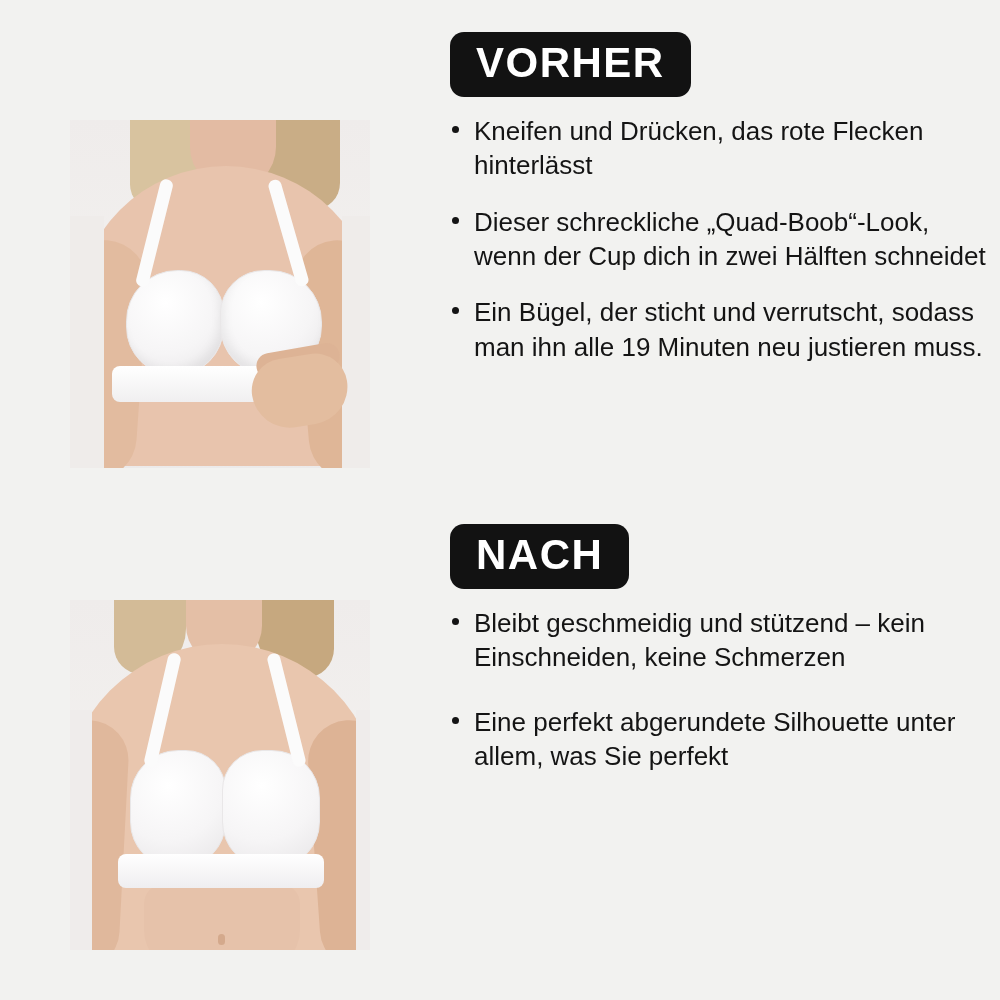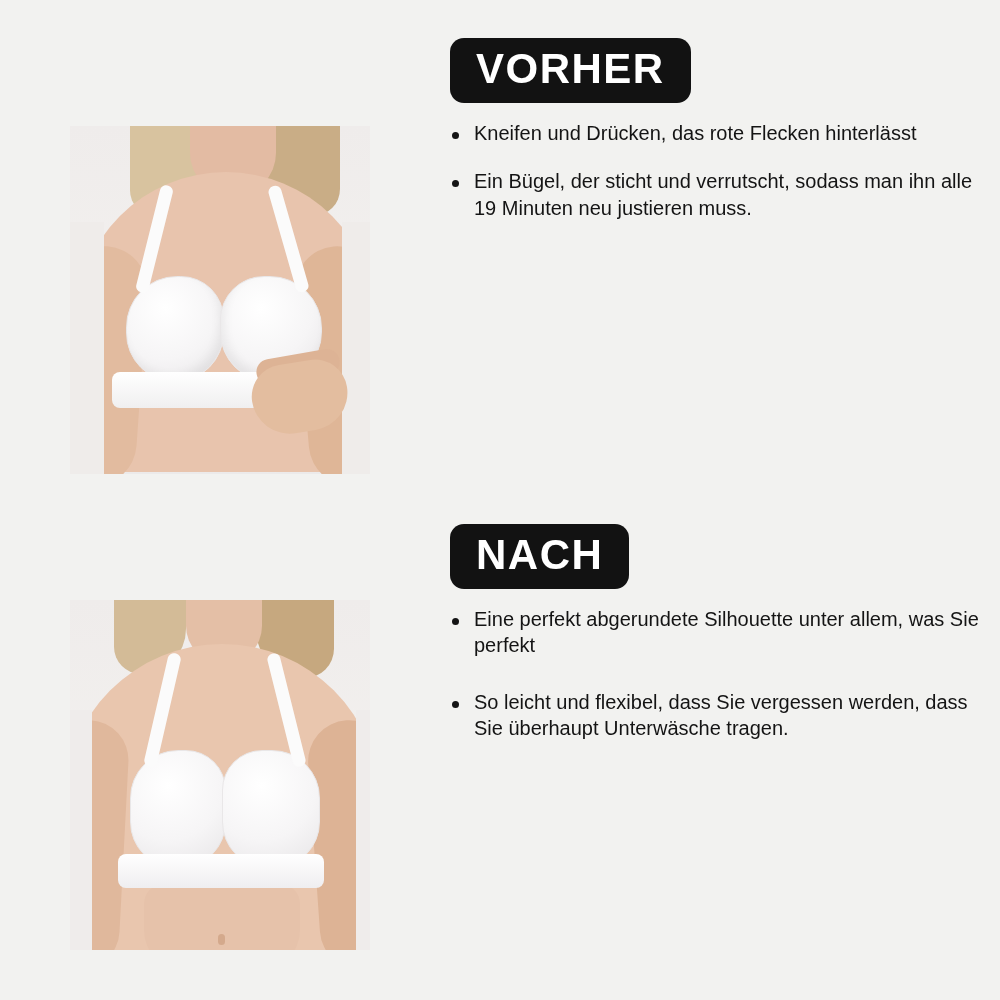--- a/index.html
+++ b/index.html
@@ -21,21 +21,21 @@
   }
 
   
   .section {
     position: absolute;
     left: 0;
     width: 1000px;
     display: flex;
     flex-direction: row;
   }
-  .section-before { top: 8px; height: 500px; }
+  .section-before { top: 2px; height: 500px; }
   .section-after  { top: 500px; height: 500px; }
 
   .media-col {
     width: 440px;
     display: flex;
     align-items: flex-start;
     justify-content: center;
   }
   .text-col {
     width: 560px;
@@ -253,21 +253,21 @@
     left: 0;
     width: 552px;
   }
   ul.bullets-before { top: 112px; }
   ul.bullets-after  { top: 106px; }
 
   ul.bullets li {
     position: relative;
     padding-left: 34px;
     margin-bottom: 22px;
-    font-size: 20px;
+    font-size: 26px;
     line-height: 1.32;
     color: #141414;
   }
   ul.bullets-after li { margin-bottom: 30px; }
 
   ul.bullets li .dot {
     position: absolute;
     left: 12px;
     top: 12px;
     width: 7px;
@@ -309,20 +309,24 @@
       <div class="badge-wrap badge-wrap-before">
         <span class="badge">VORHER</span>
       </div>
       <ul class="bullets bullets-before">
         <li>
           <span class="dot"></span>
           <span>Kneifen und Drücken, das rote Flecken hinterlässt</span>
         </li>
         <li>
           <span class="dot"></span>
+          <span>Dieser schreckliche „Quad-Boob“-Look, wenn der Cup dich in zwei Hälften schneidet</span>
+        </li>
+        <li>
+          <span class="dot"></span>
           <span>Ein Bügel, der sticht und verrutscht, sodass man ihn alle 19 Minuten neu justieren muss.</span>
         </li>
       </ul>
     </div>
   </div>
 
   <div class="section section-after">
 
     <div class="media-col">
       <div class="photo photo-after">
@@ -346,23 +350,23 @@
       </div>
     </div>
 
     <div class="text-col">
       <div class="badge-wrap badge-wrap-after">
         <span class="badge">NACH</span>
       </div>
       <ul class="bullets bullets-after">
         <li>
           <span class="dot"></span>
+          <span>Bleibt geschmeidig und stützend – kein Einschneiden, keine Schmerzen</span>
+        </li>
+        <li>
+          <span class="dot"></span>
           <span>Eine perfekt abgerundete Silhouette unter allem, was Sie perfekt</span>
-        </li>
-        <li>
-          <span class="dot"></span>
-          <span>So leicht und flexibel, dass Sie vergessen werden, dass Sie überhaupt Unterwäsche tragen.</span>
         </li>
       </ul>
     </div>
   </div>
 
 </div>
 
 </body></html>

